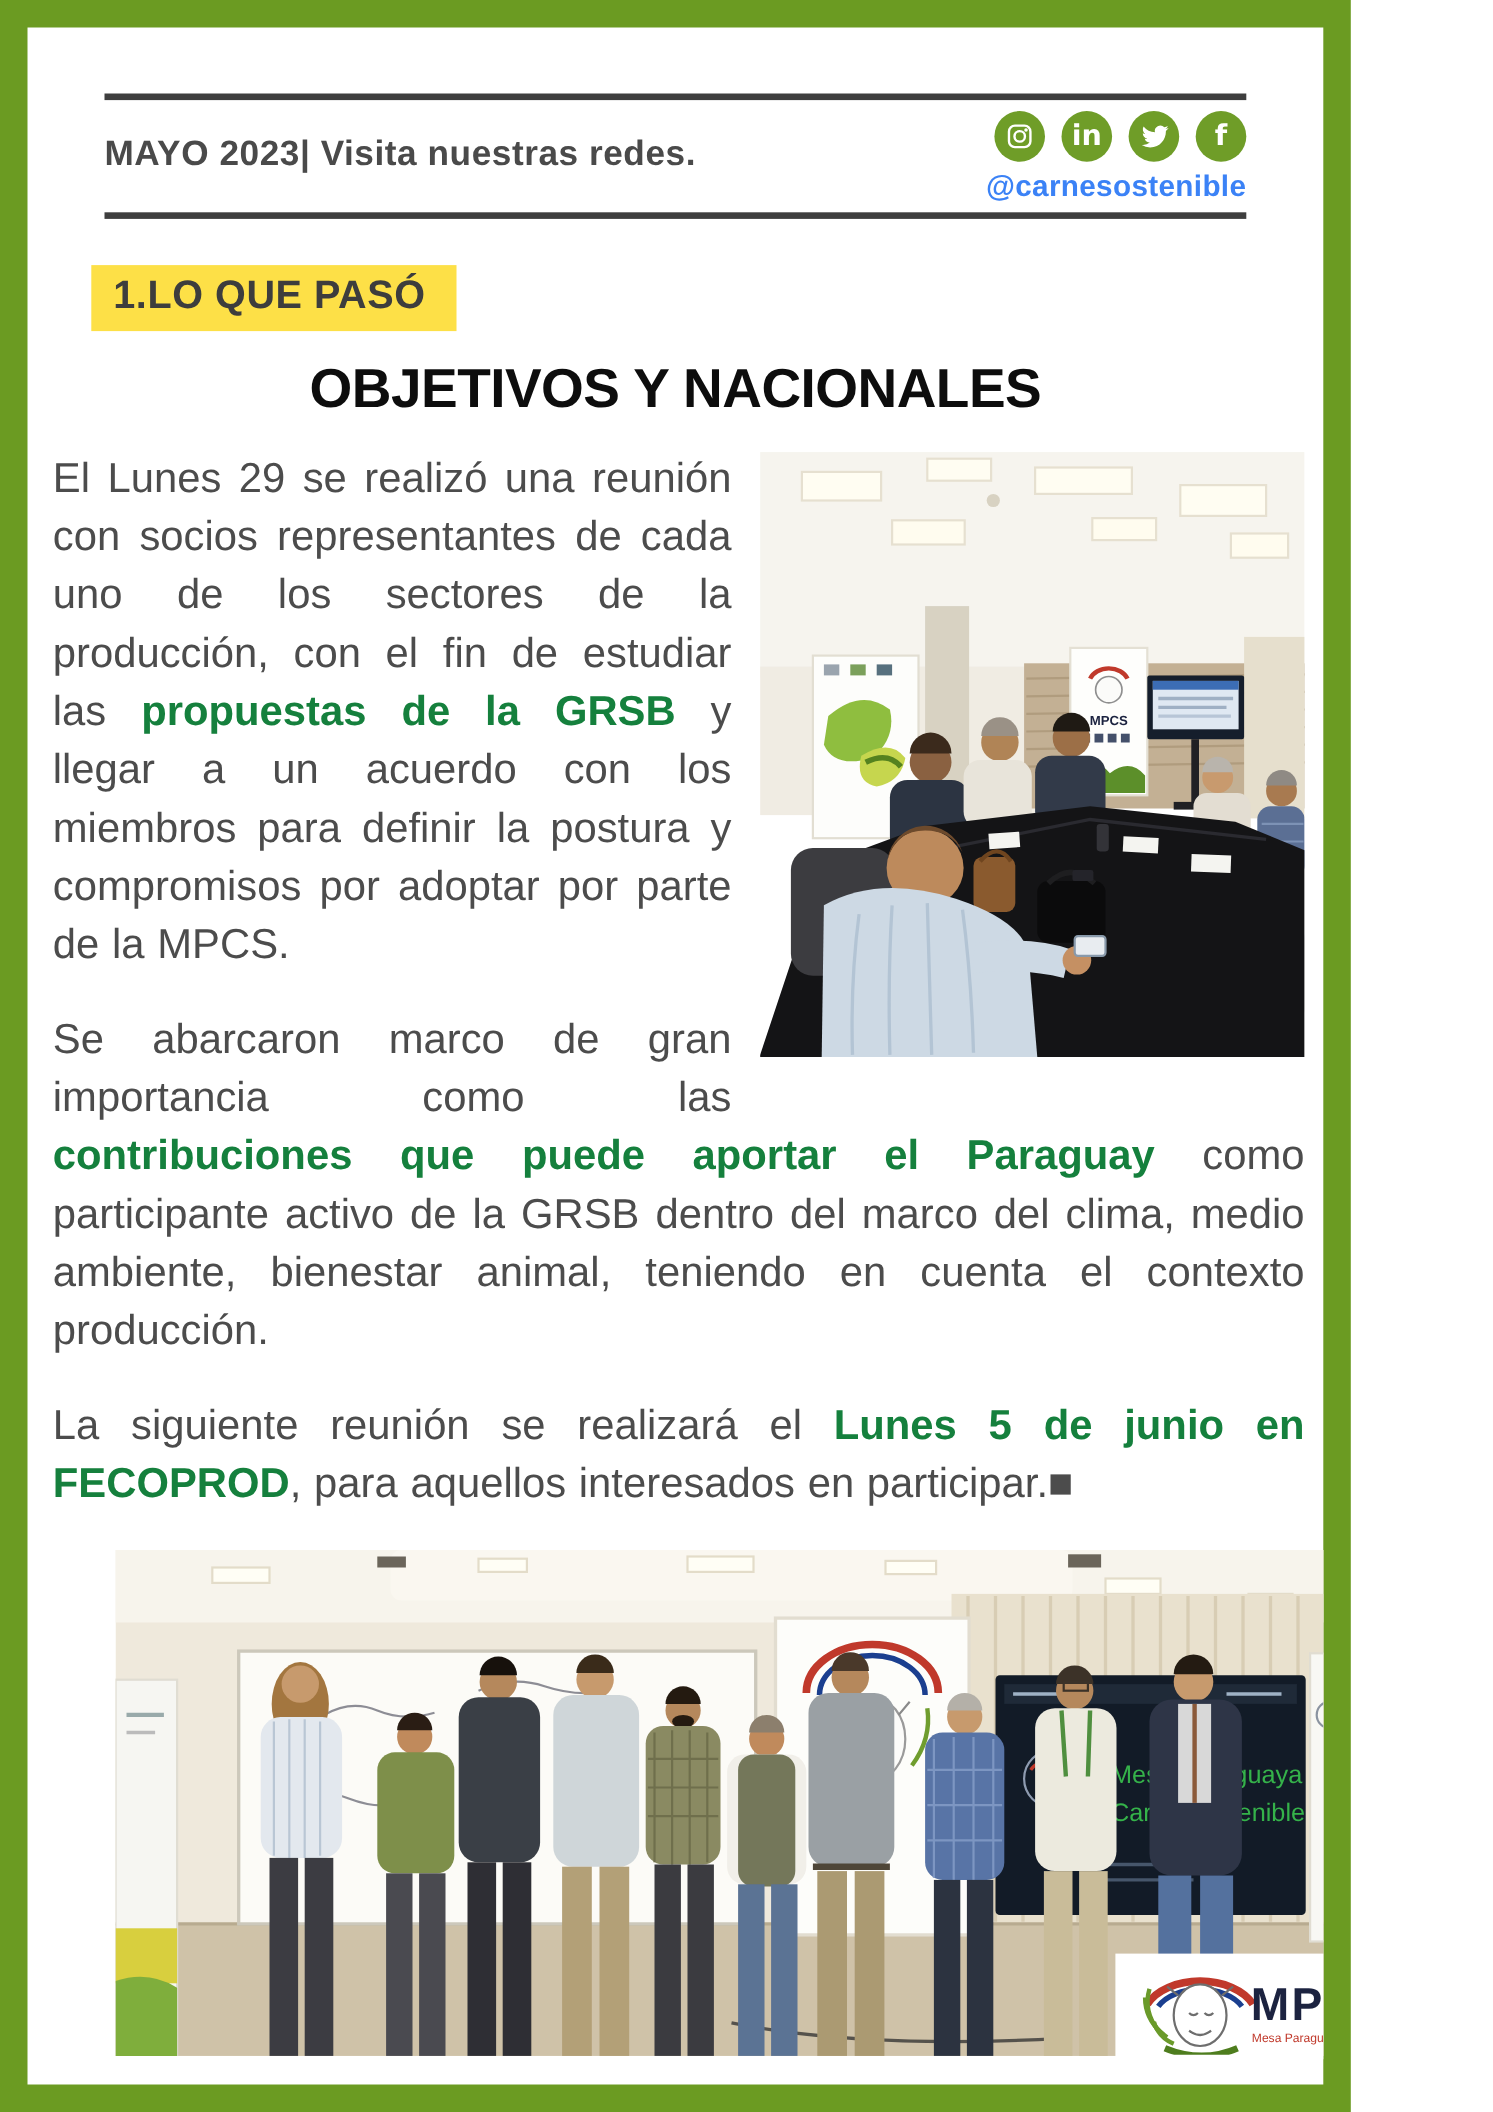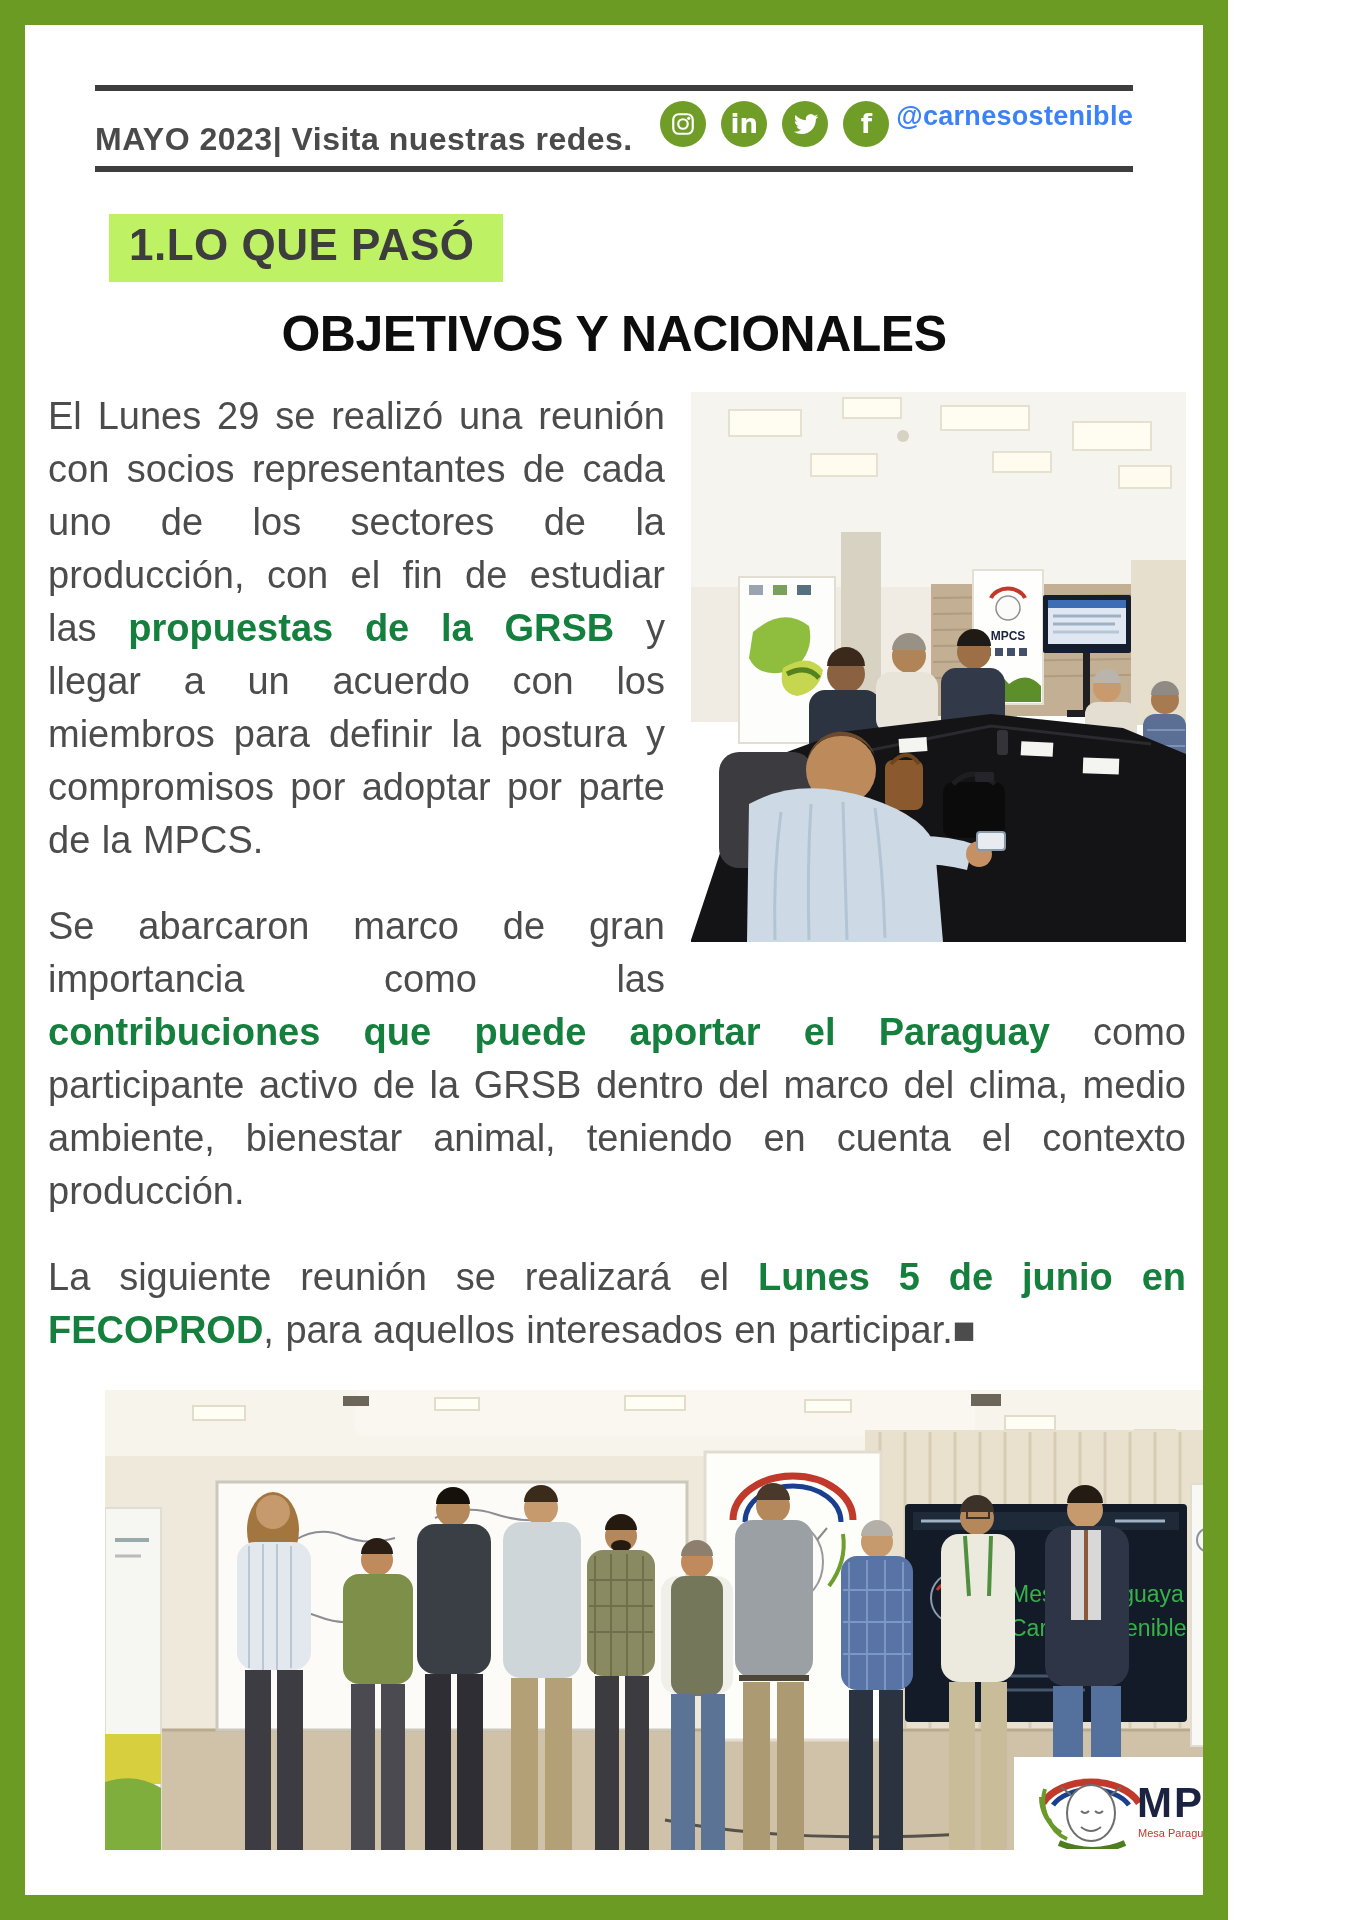--- a/index.html
+++ b/index.html
@@ -6,27 +6,27 @@
   .page{
     width:1228px;height:1920px;box-sizing:border-box;
     border:25px solid #6b9b22;background:#ffffff;
     position:relative;overflow:hidden;
     font-family:"Liberation Sans", sans-serif;
   }
   .rule{height:6px;background:#3e3e3e;margin:0 70px;}
   .rule-top{margin-top:60px;}
   .header-row{display:flex;justify-content:space-between;align-items:flex-start;margin:0 70px;padding:10px 0 8px;}
   .masthead-title{font-size:32px;font-weight:bold;color:#4a4a4a;margin-top:20px;letter-spacing:.5px;}
-  .social{display:flex;flex-direction:row;align-items:flex-start;gap:7px;}
+  .social{display:flex;flex-direction:column;align-items:flex-end;gap:7px;}
   .icons{display:flex;gap:15px;}
   .icon-circle{width:46px;height:46px;border-radius:50%;background:#6f9d28;display:flex;align-items:center;justify-content:center;color:#fff;}
   .icon-circle span{font-weight:bold;font-size:26px;line-height:1;font-family:"DejaVu Sans",sans-serif;}
   .handle{font-size:27px;font-weight:bold;color:#3b82f6;letter-spacing:.3px;}
-  .kicker{display:inline-block;margin:42px 0 0 84px;background:#bef264;color:#3d3d3d;
-    font-size:44px;font-weight:bold;padding:6px 28px 12px 20px;letter-spacing:.5px;}
+  .kicker{display:inline-block;margin:42px 0 0 58px;background:#fde047;color:#3d3d3d;
+    font-size:36px;font-weight:bold;padding:6px 28px 12px 20px;letter-spacing:.5px;}
   .headline{text-align:center;font-size:50px;line-height:64px;font-weight:bold;color:#0d0d0d;margin-top:20px;letter-spacing:-.5px;}
   .article{margin:24px 17px 0 23px;font-size:38px;line-height:53px;color:#4c4c4c;text-align:justify;word-spacing:1px;}
   .article p{margin:0 0 33px;}
   .article .b{font-weight:bold;color:#15803d;}
   figure.photo1{float:right;width:495px;height:550px;margin:2px 0 12px 26px;padding:0;}
   figure.photo1 svg{display:block;width:100%;height:100%;}
   .photo2-wrap{clear:both;position:relative;margin:8px 0 0 80px;width:1123px;height:460px;}
   .photo2-wrap > svg{display:block;width:1123px;height:460px;}
   .logo-box{position:absolute;right:-88px;bottom:-3px;width:302px;height:96px;background:#ffffff;
     display:flex;align-items:center;justify-content:center;}

